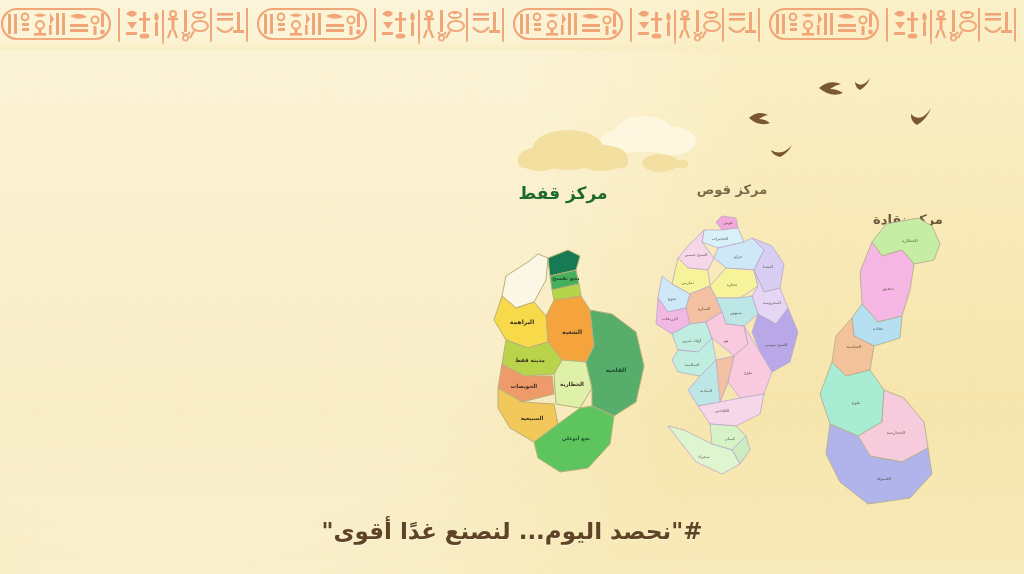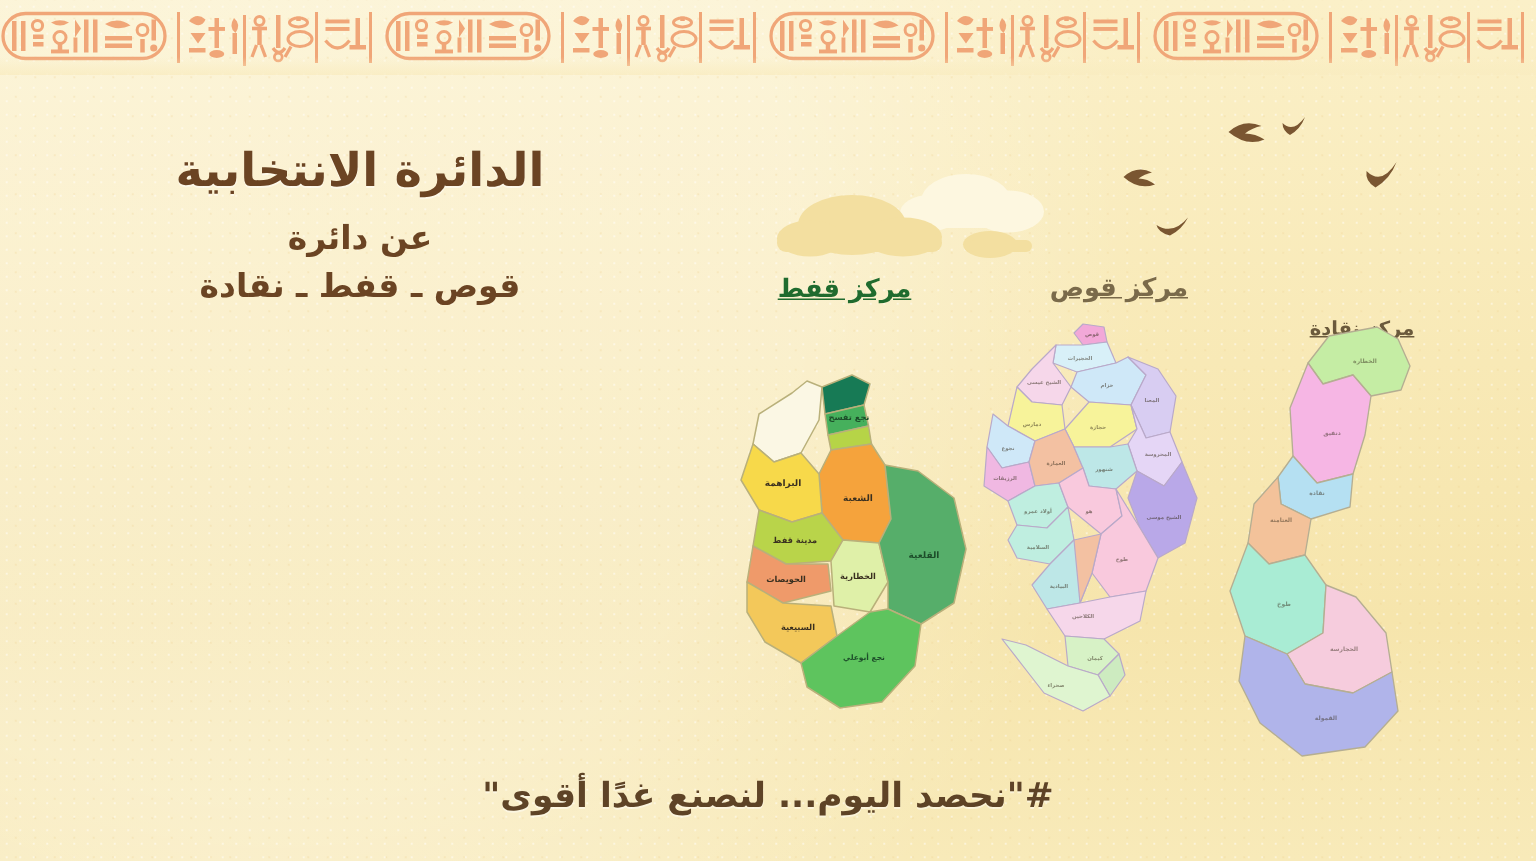--- a/index.html
+++ b/index.html
@@ -48,24 +48,24 @@
   }
   .title-main{
     font-size:31px;font-weight:bold;letter-spacing:0;
     line-height:1.22;
     text-shadow:0 1px 0 rgba(255,255,255,.5);
   }
   .title-sub1{font-size:22px;font-weight:bold;margin-top:12px;line-height:1.3;}
   .title-sub2{font-size:22px;font-weight:bold;margin-top:4px;line-height:1.3;}
   
   .map-label{
-    position:absolute;font-weight:bold;white-space:nowrap;direction:rtl;text-decoration:underline;
+    position:absolute;font-weight:bold;white-space:nowrap;direction:rtl;
   }
   .lbl-qift{left:498px;top:183px;width:130px;text-align:center;font-size:17px;color:#1f6b2e;}
-  .lbl-qus{left:672px;top:182px;width:120px;font-size:17px;color:#7a6a4a;}
+  .lbl-qus{left:672px;top:182px;width:120px;text-align:center;font-size:13px;color:#7a6a4a;}
   .lbl-naqada{left:848px;top:180px;width:120px;text-align:center;font-size:13px;color:#6b5a3c;margin-top:32px;}
   
   .map{position:absolute;}
   .map svg{display:block;}
   .map-qift{left:476px;top:236px;width:190px;height:258px;}
   .map-qus{left:648px;top:212px;width:168px;height:270px;}
   .map-naqada{left:806px;top:212px;width:160px;height:300px;}
   .dlabel{
     font-family:"DejaVu Sans","Liberation Sans",sans-serif;
     font-weight:bold;fill:#3a3020;
@@ -178,25 +178,20 @@
       <g fill="#7a5631">
         <path d="M84 18 q10 -9 22 -4 q-6 1 -11 5 q7 0 13 4 q-12 5 -24 -5z"></path>
         <path d="M14 48 q9 -8 19 -3 q-5 1 -9 4 q6 0 11 4 q-11 4 -21 -5z"></path>
         <path d="M36 80 q11 7 21 -5 q-4 8 -12 12 q-8 -2 -9 -7z"></path>
         <path d="M176 44 q10 10 20 -6 q-4 11 -14 17 q-7 -4 -6 -11z"></path>
         <path d="M120 12 q7 7 15 -4 q-3 8 -10 12 q-5 -3 -5 -8z"></path>
       </g>
     </svg>
   </div>
 
-  <div class="headings">
-    <div class="title-main">الدائرة الانتخابية</div>
-    <div class="title-sub1">عن دائرة</div>
-    <div class="title-sub2">قوص ـ قفط ـ نقادة</div>
-  </div>
 
   <div class="map-label lbl-qift">مركز قفط</div>
   <div class="map-label lbl-qus">مركز قوص</div>
   <div class="map-label lbl-naqada">مركز نقادة</div>
 
   <div class="map map-qift">
     <svg width="190" height="258" viewBox="0 0 190 258" xmlns="http://www.w3.org/2000/svg">
       <g stroke="#b9b07a" stroke-width="1" stroke-linejoin="round">
 
         <path d="M52 26 L62 18 L72 22 L70 44 L58 66 L40 72 L26 60 L30 40 Z" fill="#fbf7e4"></path>

